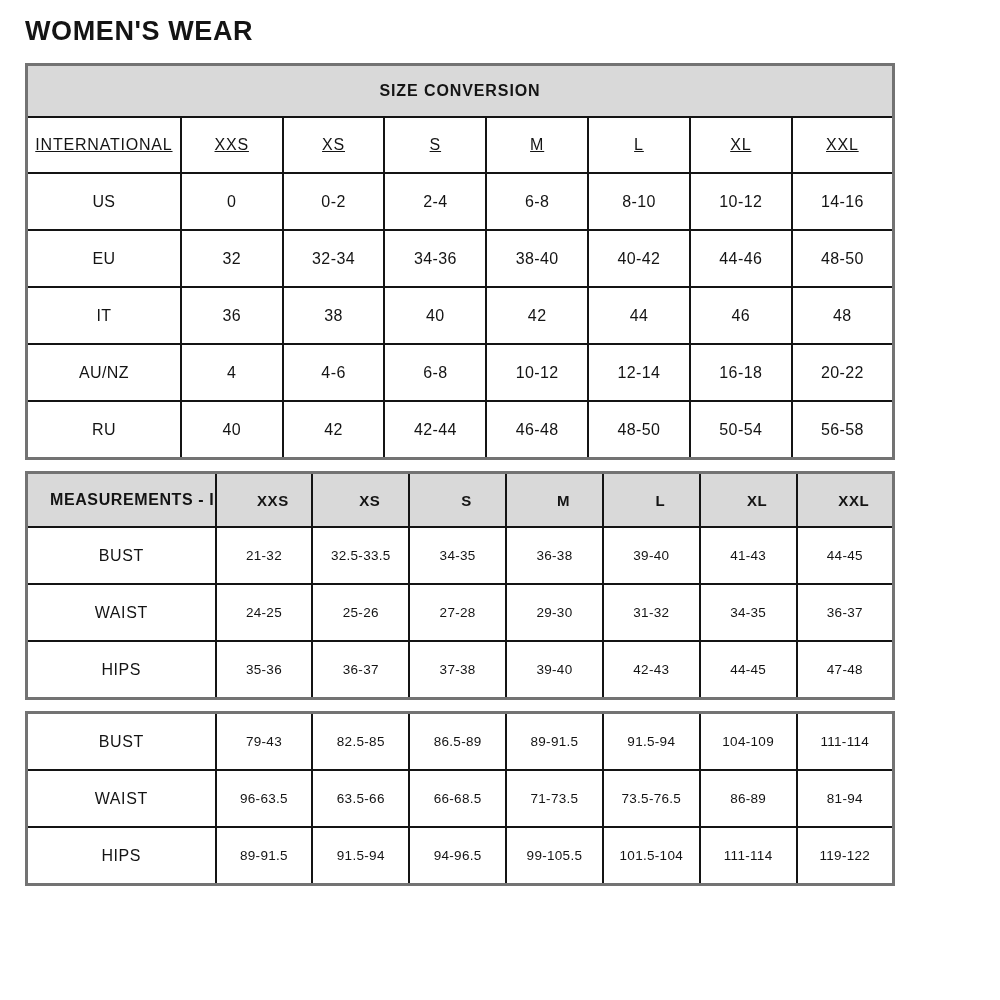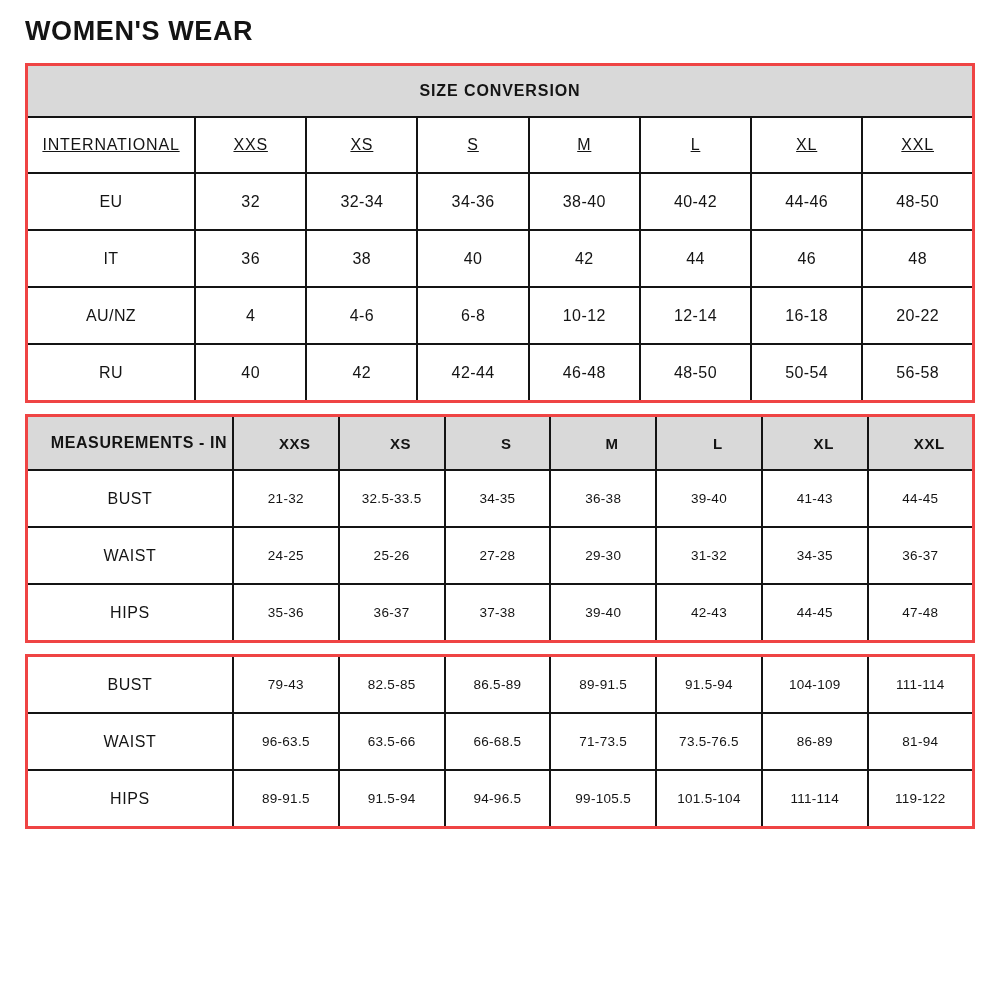--- a/index.html
+++ b/index.html
@@ -6,22 +6,22 @@
   body{
     width:1000px;height:1000px;background:#ffffff;color:#141414;
     font-family:"Liberation Sans","DejaVu Sans",sans-serif;
   }
   .page{padding:10px 25px 0 25px;}
   h1.page-title{
     text-align:left;font-size:27px;font-weight:700;letter-spacing:0.6px;
     margin:6px 0 16px 0;
   }
   table.size-table{
-    width:950px;border-collapse:collapse;table-layout:fixed;
-    border:3px solid #ef4444;
+    width:870px;border-collapse:collapse;table-layout:fixed;
+    border:3px solid #737373;
   }
   .size-table th,.size-table td{
     border:2px solid #141414;text-align:center;vertical-align:middle;
     padding:0 4px;overflow:hidden;white-space:nowrap;
   }
   
   .t1 .col-label{width:17.8%;}
   .t23 .col-label{width:21.8%;}
   
   .span-title{
@@ -62,20 +62,30 @@
           <th>INTERNATIONAL</th>
           <th>XXS</th>
           <th>XS</th>
           <th>S</th>
           <th>M</th>
           <th>L</th>
           <th>XL</th>
           <th>XXL</th>
         </tr>
         <tr>
+          <td class="row-label">US</td>
+          <td>0</td>
+          <td>0-2</td>
+          <td>2-4</td>
+          <td>6-8</td>
+          <td>8-10</td>
+          <td>10-12</td>
+          <td>14-16</td>
+        </tr>
+        <tr>
           <td class="row-label">EU</td>
           <td>32</td>
           <td>32-34</td>
           <td>34-36</td>
           <td>38-40</td>
           <td>40-42</td>
           <td>44-46</td>
           <td>48-50</td>
         </tr>
         <tr>

